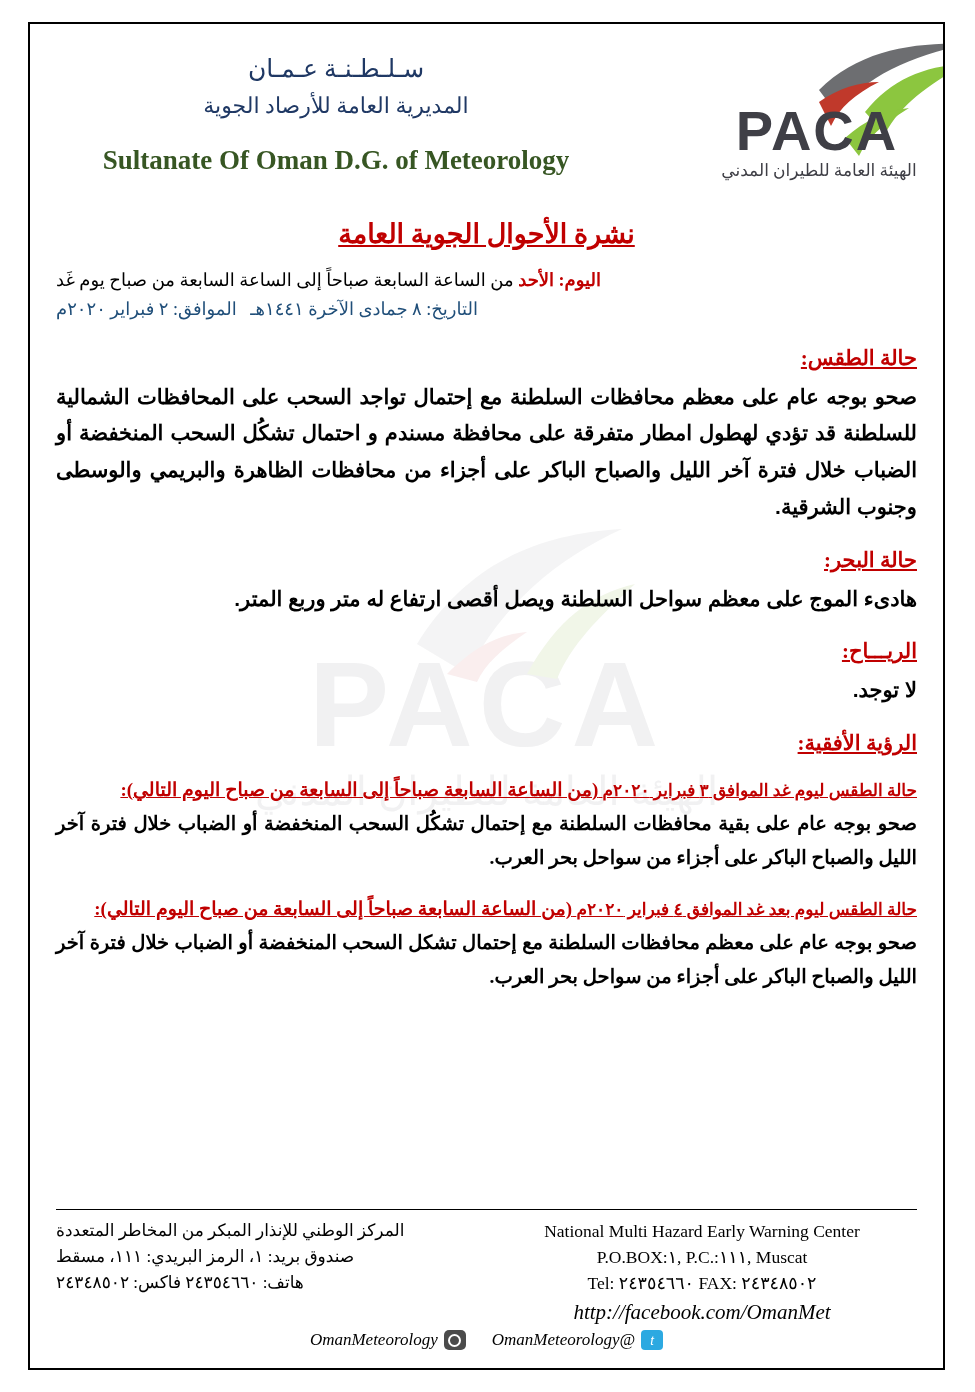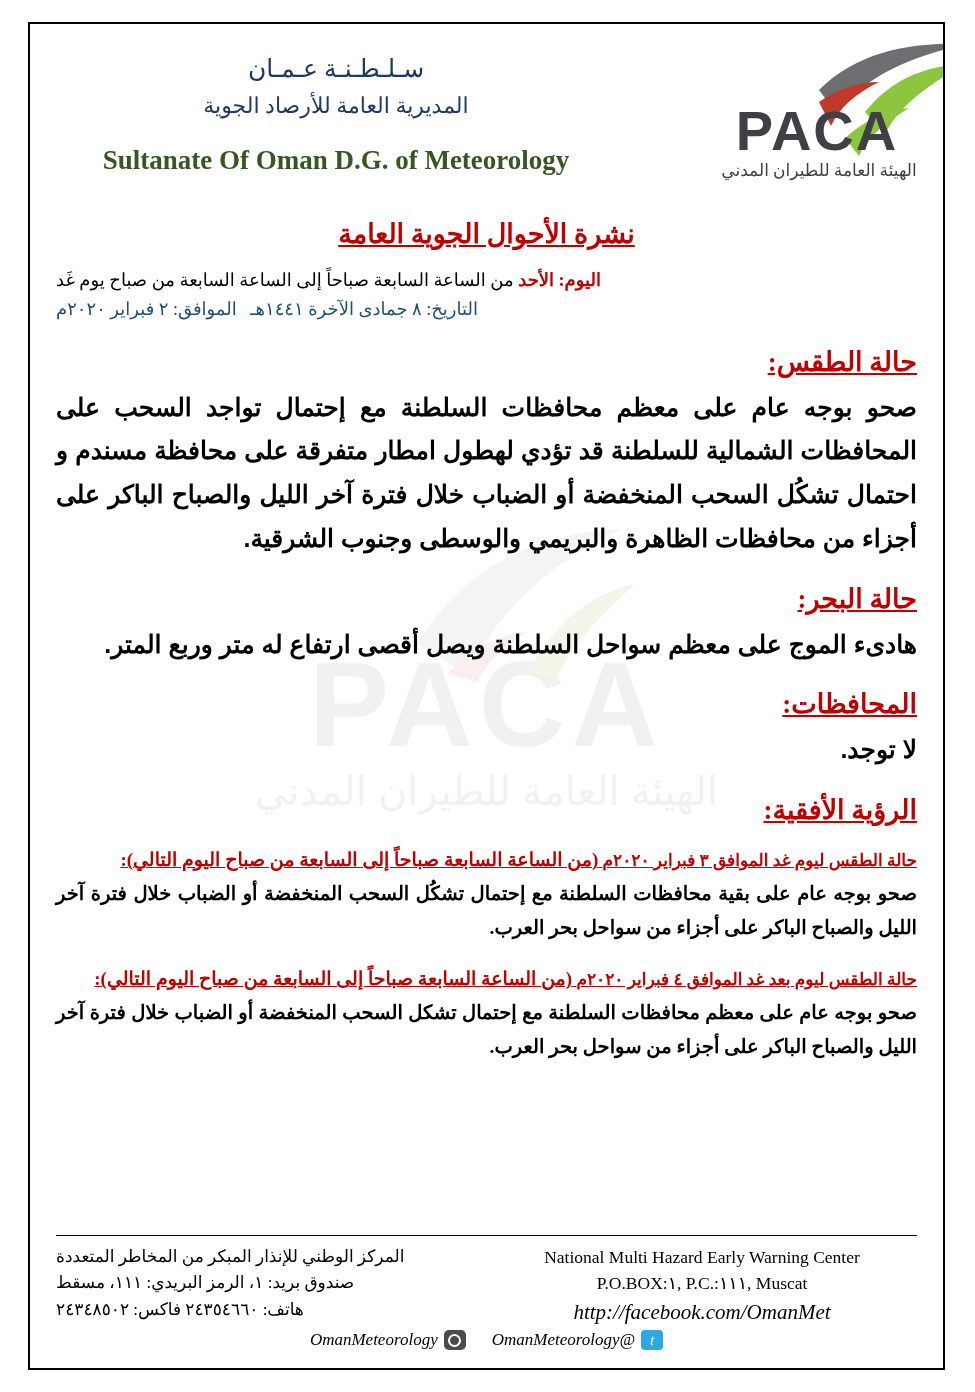--- a/index.html
+++ b/index.html
@@ -127,29 +127,29 @@
     line-height: 1.6;
   }
   .date-line1 { font-size: 18px; }
   .date-line1 .lbl { color: #c00000; font-weight: bold; }
   .date-line1 .day { color: #c00000; font-weight: bold; }
   .date-line2 { font-size: 18px; color: #1f4e79; }
   
   .section { margin-top: 22px; direction: rtl; }
   .sec-head {
     text-align: right;
-    font-size: 27px;
+    font-size: 21px;
     font-weight: bold;
     color: #c00000;
     text-decoration: underline;
     margin-bottom: 8px;
   }
   .sec-body {
     font-family: "Liberation Sans", sans-serif;
-    font-size: 25px;
+    font-size: 21px;
     font-weight: bold;
     line-height: 1.75;
     text-align: justify;
     text-align-last: right;
     direction: rtl;
   }
   .sec-body.serif {
     font-family: "Liberation Serif", serif;
     font-size: 19.5px;
   }
@@ -304,21 +304,21 @@
       <div class="sec-body">صحو بوجه عام على معظم محافظات السلطنة مع إحتمال تواجد السحب على المحافظات الشمالية للسلطنة  قد تؤدي لهطول امطار متفرقة على محافظة مسندم  و احتمال تشكُل السحب المنخفضة أو الضباب خلال فترة آخر الليل والصباح الباكر على أجزاء من محافظات الظاهرة والبريمي والوسطى وجنوب الشرقية.</div>
     </div>
 
 
     <div class="section">
       <div class="sec-head">حالة البحر:</div>
       <div class="sec-body center-right">هادىء الموج على معظم سواحل السلطنة ويصل أقصى ارتفاع له متر وربع المتر.</div>
     </div>
 
     <div class="section">
-      <div class="sec-head">المحافظات:</div>
+      <div class="sec-head">الريـــاح:</div>
       <div class="sec-body center-right">لا توجد.</div>
     </div>
 
     <div class="section">
       <div class="sec-head">الرؤية الأفقية:</div>
     </div>
 
     <div class="section">
       <div class="forecast-head">
         <span>حالة الطقس ليوم غد الموافق ٣ فبراير ٢٠٢٠م</span>
@@ -337,20 +337,21 @@
 
   </div>
 
   <div class="footer">
     <div class="footer-rule"></div>
     <div class="footer-cols">
 
       <div class="foot-en">
         <div>National Multi Hazard Early Warning Center</div>
         <div>P.O.BOX:١, P.C.:١١١, Muscat</div>
+        <div>Tel: ٢٤٣٥٤٦٦٠ FAX: ٢٤٣٤٨٥٠٢</div>
         <div class="foot-link">http://facebook.com/OmanMet</div>
       </div>
 
       <div class="foot-ar">
         <div>المركز الوطني للإنذار المبكر من المخاطر المتعددة</div>
         <div>صندوق بريد: ١، الرمز البريدي: ١١١، مسقط</div>
         <div>هاتف: ٢٤٣٥٤٦٦٠ فاكس: ٢٤٣٤٨٥٠٢</div>
       </div>
     </div>
 

